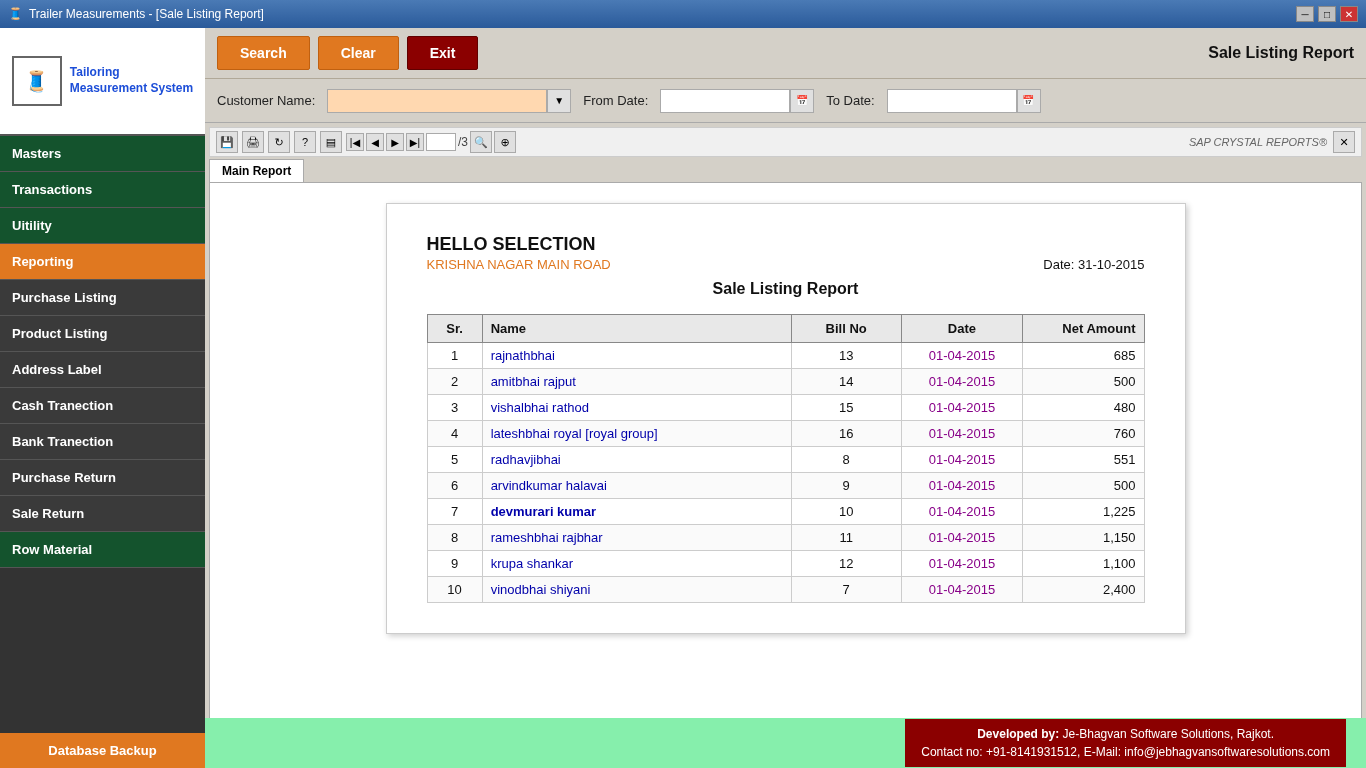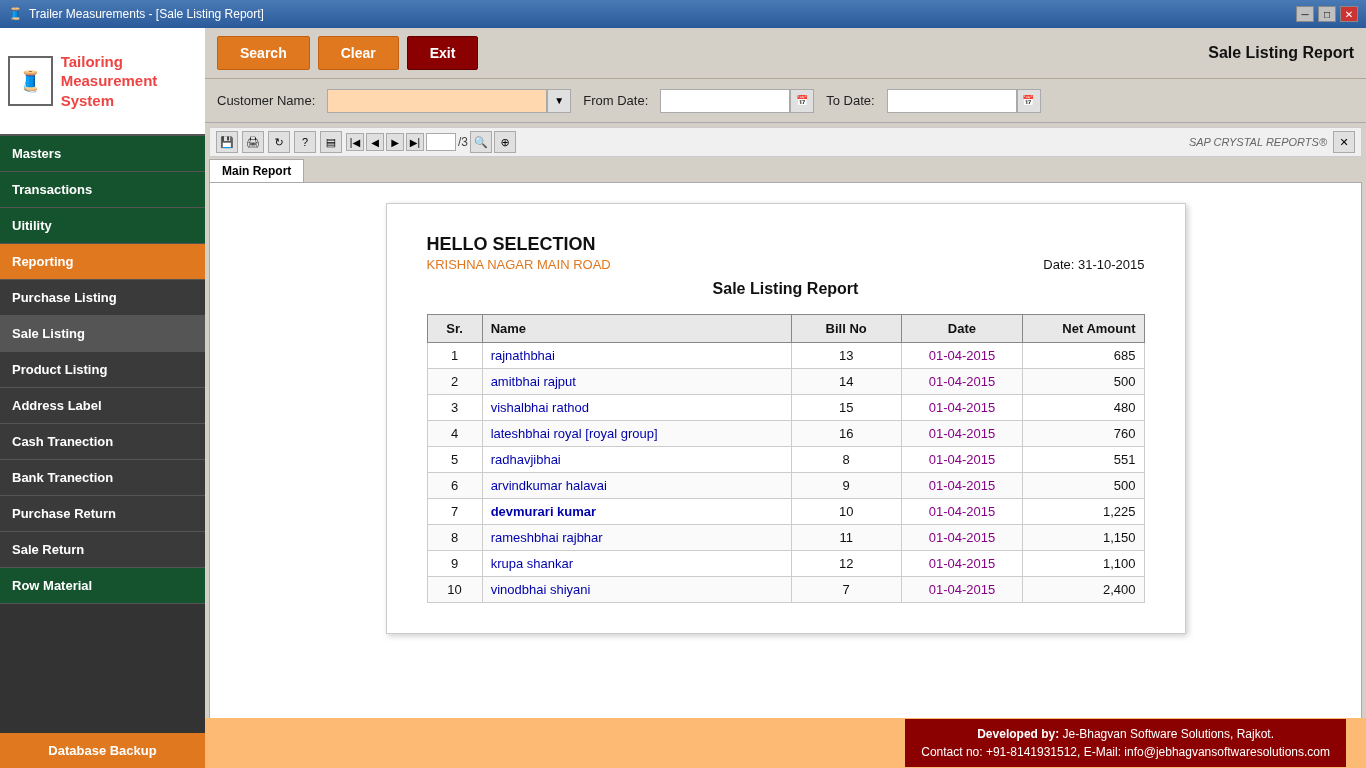--- a/index.html
+++ b/index.html
@@ -38,23 +38,23 @@
       padding: 8px;
       border-bottom: 2px solid #555;
     }
     .logo-icon {
       width: 50px; height: 50px;
       border: 2px solid #666;
       display: flex; align-items: center; justify-content: center;
       font-size: 20px;
     }
     .logo-text {
-      font-size: 15px;
-      font-weight: bold;
-      color: #ef4444;
+      font-size: 12px;
+      font-weight: bold;
+      color: #1d4ed8;
       line-height: 1.3;
     }
 
     .sidebar-menu {
       flex: 1;
       display: flex;
       flex-direction: column;
     }
 
     .menu-item {
@@ -294,21 +294,21 @@
       display: flex;
       justify-content: space-between;
       font-size: 12px;
       color: #222;
       height: 24px;
       align-items: center;
     }
 
     
     .footer {
-      background: #fdba74;
+      background: #86efac;
       height: 50px;
       display: flex;
       align-items: center;
       justify-content: flex-end;
       padding: 0 20px;
       position: absolute;
       bottom: 0;
       left: 205px;
       right: 0;
     }
@@ -383,21 +383,20 @@
     <div class="sidebar-logo">
       <div class="logo-icon">🧵</div>
       <div class="logo-text">Tailoring<br>Measurement System</div>
     </div>
     <div class="sidebar-menu">
       <div class="menu-item orange">Masters</div>
       <div class="menu-item orange">Transactions</div>
       <div class="menu-item orange">Uitility</div>
       <div class="menu-item active">Reporting</div>
       <div class="menu-item dark">Purchase Listing</div>
-      <div class="menu-item dark" style="background:#555;">Sale Listing</div>
       <div class="menu-item dark">Product Listing</div>
       <div class="menu-item dark">Address Label</div>
       <div class="menu-item dark">Cash Tranection</div>
       <div class="menu-item dark">Bank Tranection</div>
       <div class="menu-item dark">Purchase Return</div>
       <div class="menu-item dark">Sale Return</div>
       <div class="menu-item orange">Row Material</div>
     </div>
     <div class="sidebar-bottom">Database Backup</div>
   </div>

